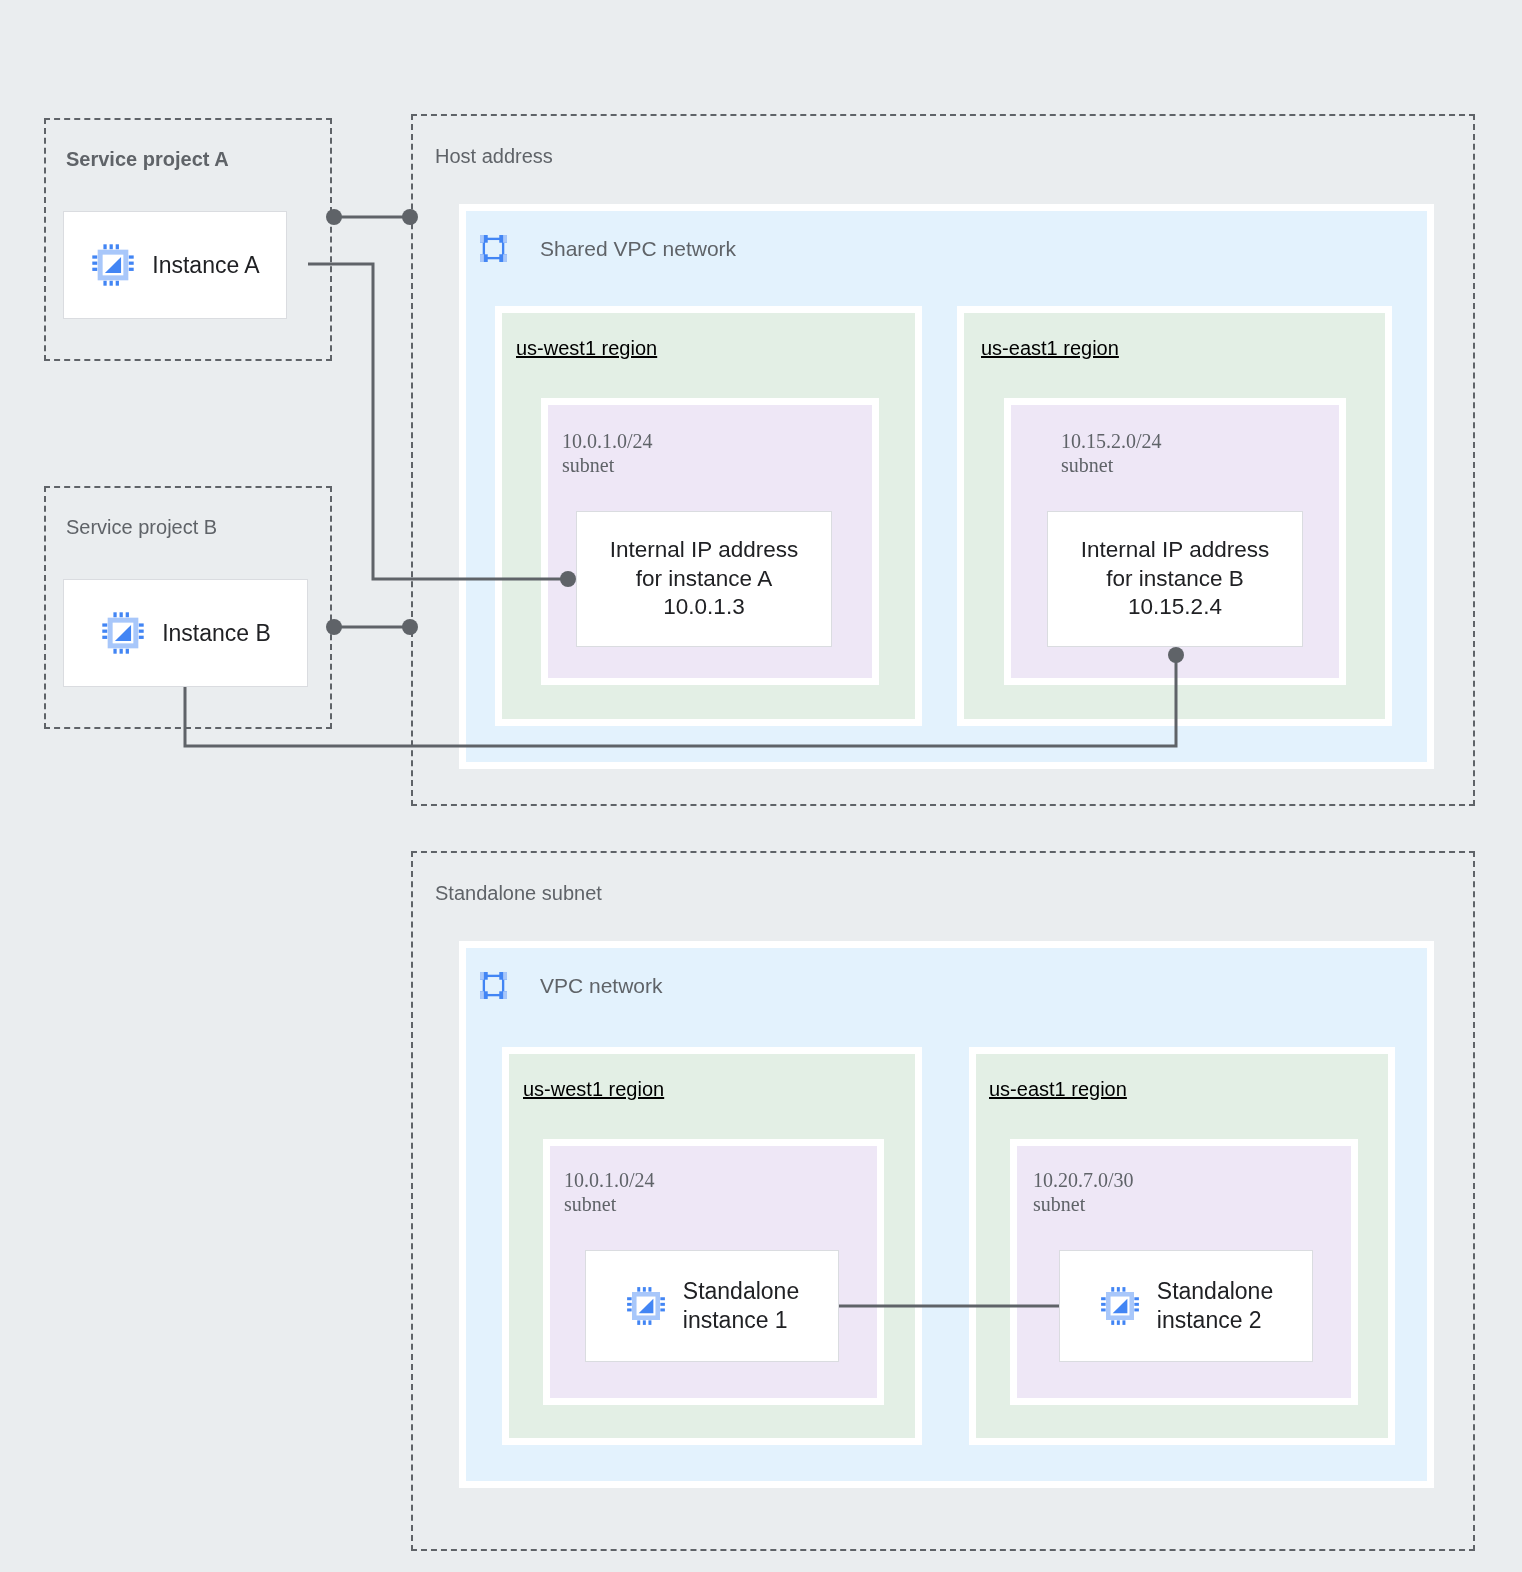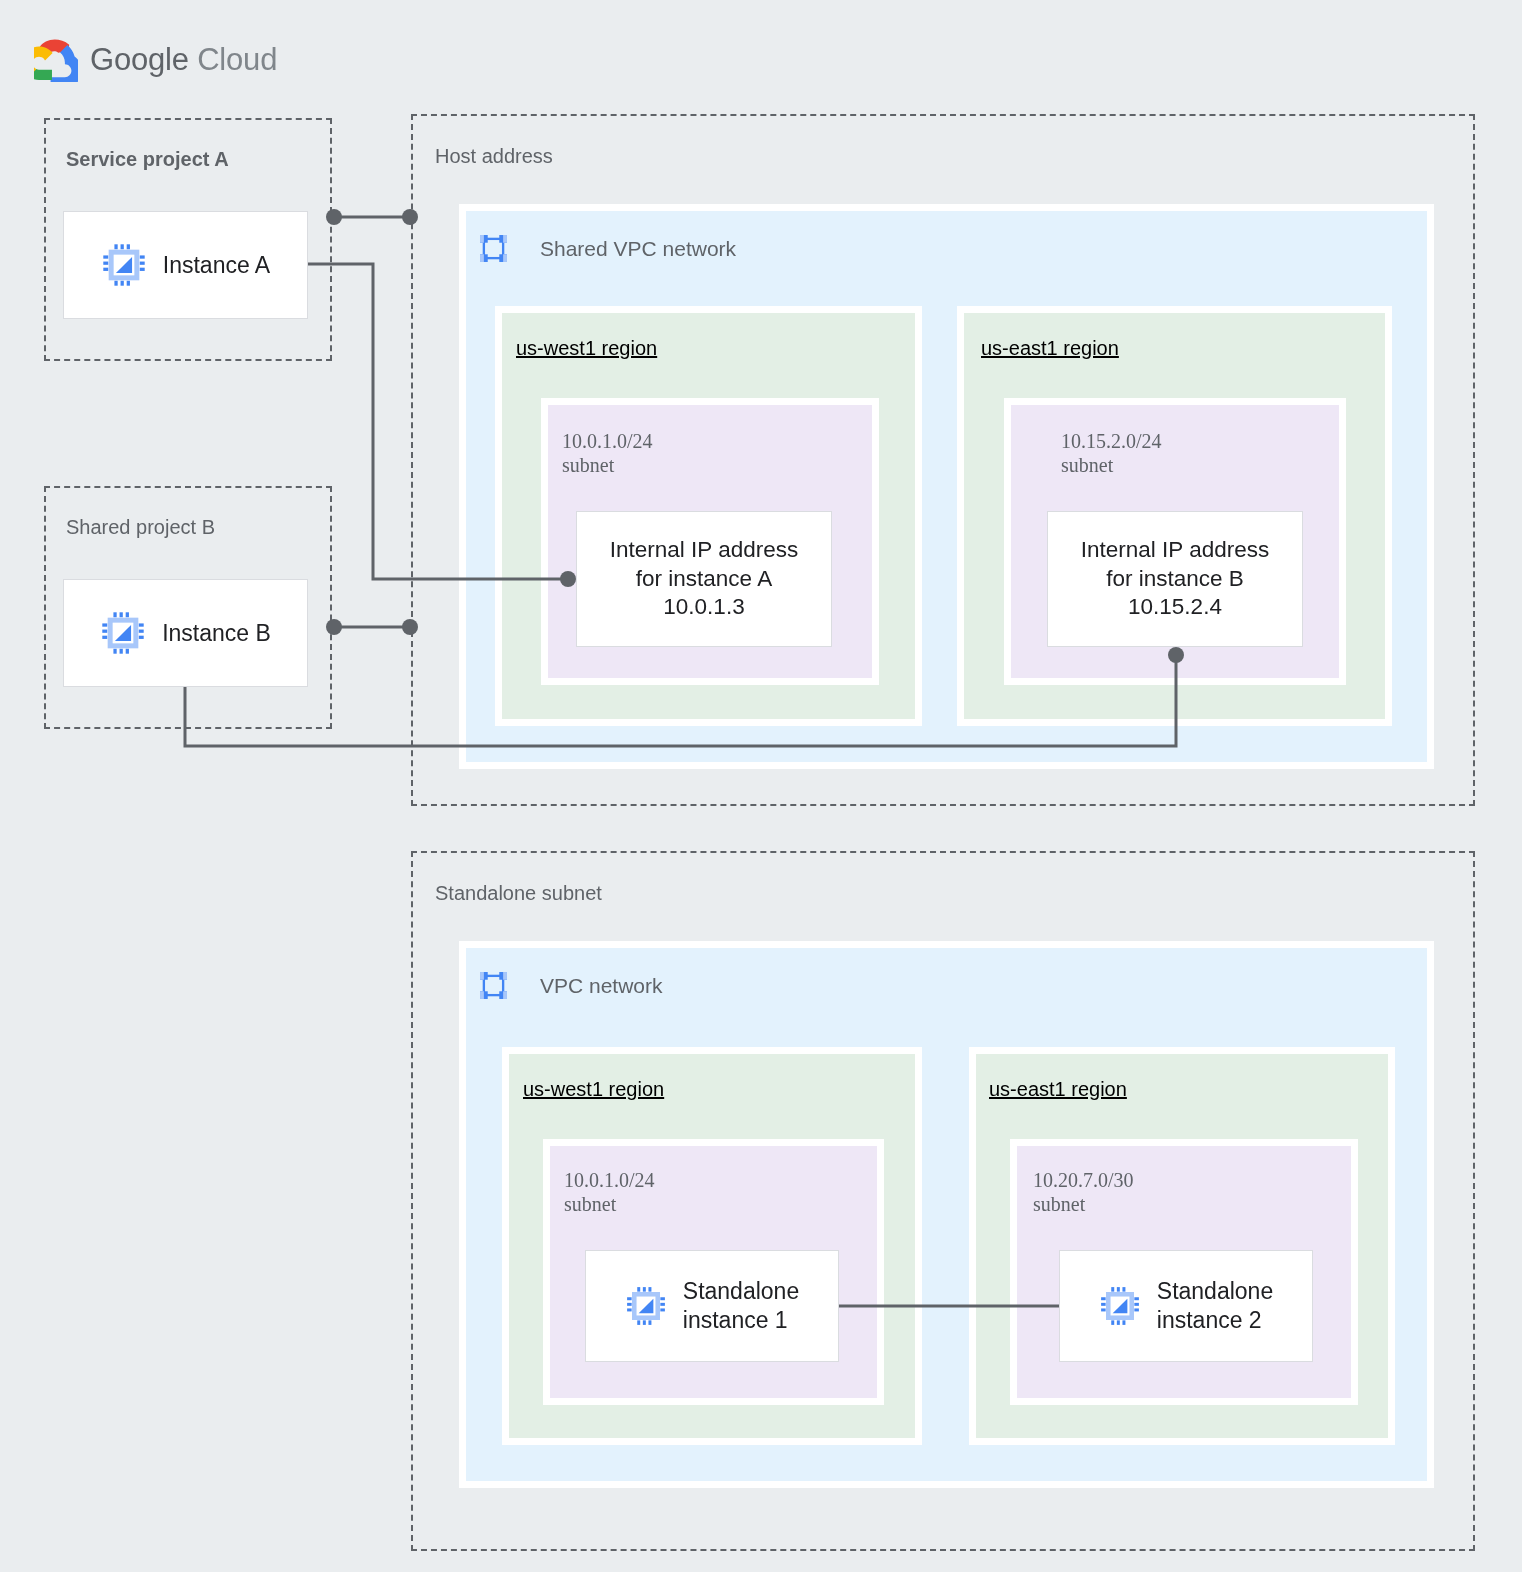--- a/index.html
+++ b/index.html
@@ -152,33 +152,24 @@
   }
   #wires circle { fill: #5f6368; }
 
   .vm-icon, .vpc-icon { display:block; flex: 0 0 auto; }
 </style>
 </head>
 <body>
 
 <div id="canvas">
 
-  <div class="logo-wrap">
-    <svg class="logo-mark" viewBox="0 0 48 48">
-      <path d="M30.4 15.4l2.0 0 5.7-5.7 0.3-2.4C27.8-1.1 12.2 0.1 5.7 10.5c-1.8 2.9-2.9 6.2-3.2 9.6 0.6-0.2 1.9-0.5 1.9-0.5l11.4-1.9s0.6-1 0.9-0.9c2.5-2.8 6.8-3.1 9.7-0.7z" fill="#ea4335"></path>
-      <path d="M44.3 20.1c-1.3-4.8-4-9.2-7.9-12.4l-8.0 8.0c3.5 2.8 5.5 7.1 5.3 11.6v1.4c3.9 0 7.1 3.2 7.1 7.1s-3.2 7.0-7.1 7.0H19.5l-1.4 1.5v8.5l1.4 1.3h14.2c10.2 0.1 18.5-8.1 18.6-18.3 0.1-6.2-3.0-12-8.0-15.7z" fill="#4285f4"></path>
-      <path d="M5.4 45.9h14.2V34.5H5.4c-1.0 0-2.0-0.2-3.0-0.7l-2.0 0.6-5.7 5.7-0.5 1.9c3.2 2.4 7.1 3.8 11.2 3.9z" fill="#34a853"></path>
-      <path d="M5.4 9.2C-4.8 9.3-13.0 17.6-12.9 27.8c0.1 5.7 2.7 11.0 7.2 14.5l8.3-8.3c-3.6-1.6-5.2-5.8-3.6-9.4s5.8-5.2 9.4-3.6c1.6 0.7 2.9 2.0 3.6 3.6l8.3-8.3c-3.5-4.6-9.0-7.2-14.8-7.1z" fill="#fbbc04"></path>
-    </svg>
-    <div class="logo-text"><span class="g-bold">Google</span> <span class="g-light">Cloud</span></div>
-  </div>
 
   <div class="proj" style="left:44px; top:118px; width:288px; height:243px;"></div>
   <div class="proj-label" style="left:66px; top:148px;font-weight:bold;">Service project A</div>
-  <div class="card" style="left:63px; top:211px; width:245px; height:108px;">
+  <div class="card" style="left:63px; top:211px; width:224px; height:108px;">
     <div class="card-inner">
       <svg class="vm-icon" width="46" height="46" viewBox="0 0 24 24">
         <g fill="#4285f4">
           <rect x="7" y="1.2" width="1.7" height="2.6"></rect>
             <rect x="10.2" y="1.2" width="1.7" height="2.6"></rect>
             <rect x="13.4" y="1.2" width="1.7" height="2.6"></rect>
           <rect x="7" y="20.2" width="1.7" height="2.6"></rect>
             <rect x="10.2" y="20.2" width="1.7" height="2.6"></rect>
             <rect x="13.4" y="20.2" width="1.7" height="2.6"></rect>
           <rect x="1.2" y="7" width="2.6" height="1.7"></rect>
@@ -190,21 +181,21 @@
         </g>
         <rect x="4" y="4" width="16" height="16" fill="#a8c7fa"></rect>
         <rect x="6.6" y="6.6" width="10.8" height="10.8" fill="#ffffff"></rect>
         <path d="M7.8 16.2 L16.2 16.2 L16.2 7.8 Z" fill="#4285f4"></path>
       </svg>
       <div class="card-label">Instance A</div>
     </div>
   </div>
 
   <div class="proj" style="left:44px; top:486px; width:288px; height:243px;"></div>
-  <div class="proj-label" style="left:66px; top:516px;">Shared project B</div>
+  <div class="proj-label" style="left:66px; top:516px;">Service project B</div>
   <div class="card" style="left:63px; top:579px; width:245px; height:108px;">
     <div class="card-inner">
       <svg class="vm-icon" width="46" height="46" viewBox="0 0 24 24">
         <g fill="#4285f4">
           <rect x="7" y="1.2" width="1.7" height="2.6"></rect>
             <rect x="10.2" y="1.2" width="1.7" height="2.6"></rect>
             <rect x="13.4" y="1.2" width="1.7" height="2.6"></rect>
           <rect x="7" y="20.2" width="1.7" height="2.6"></rect>
             <rect x="10.2" y="20.2" width="1.7" height="2.6"></rect>
             <rect x="13.4" y="20.2" width="1.7" height="2.6"></rect>

